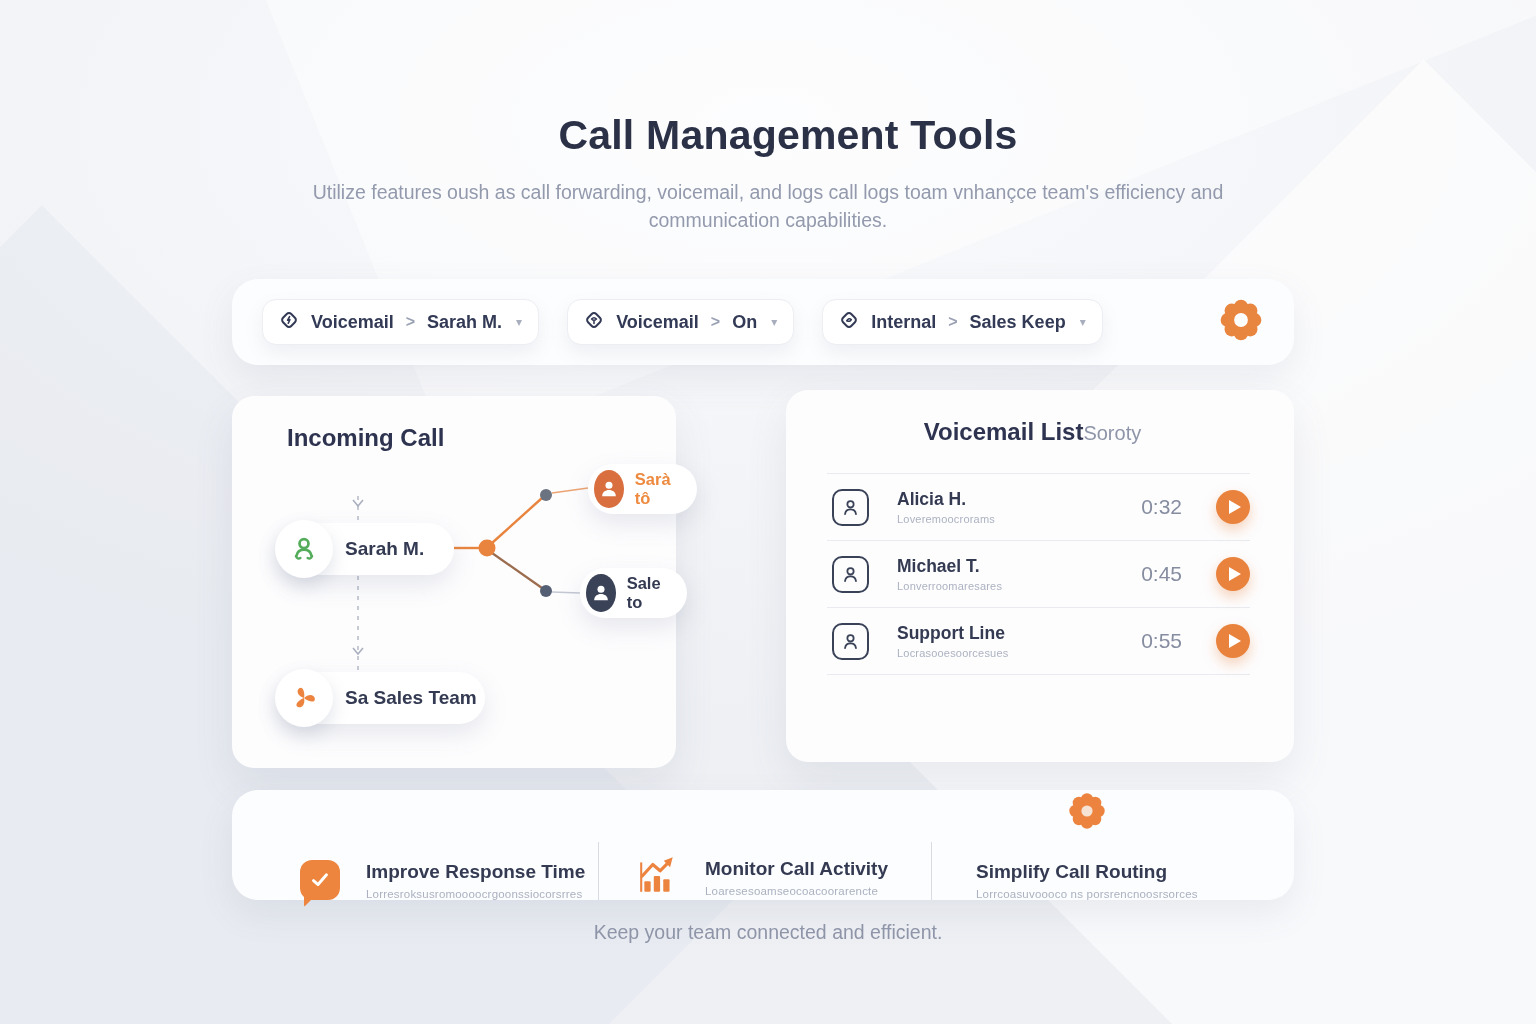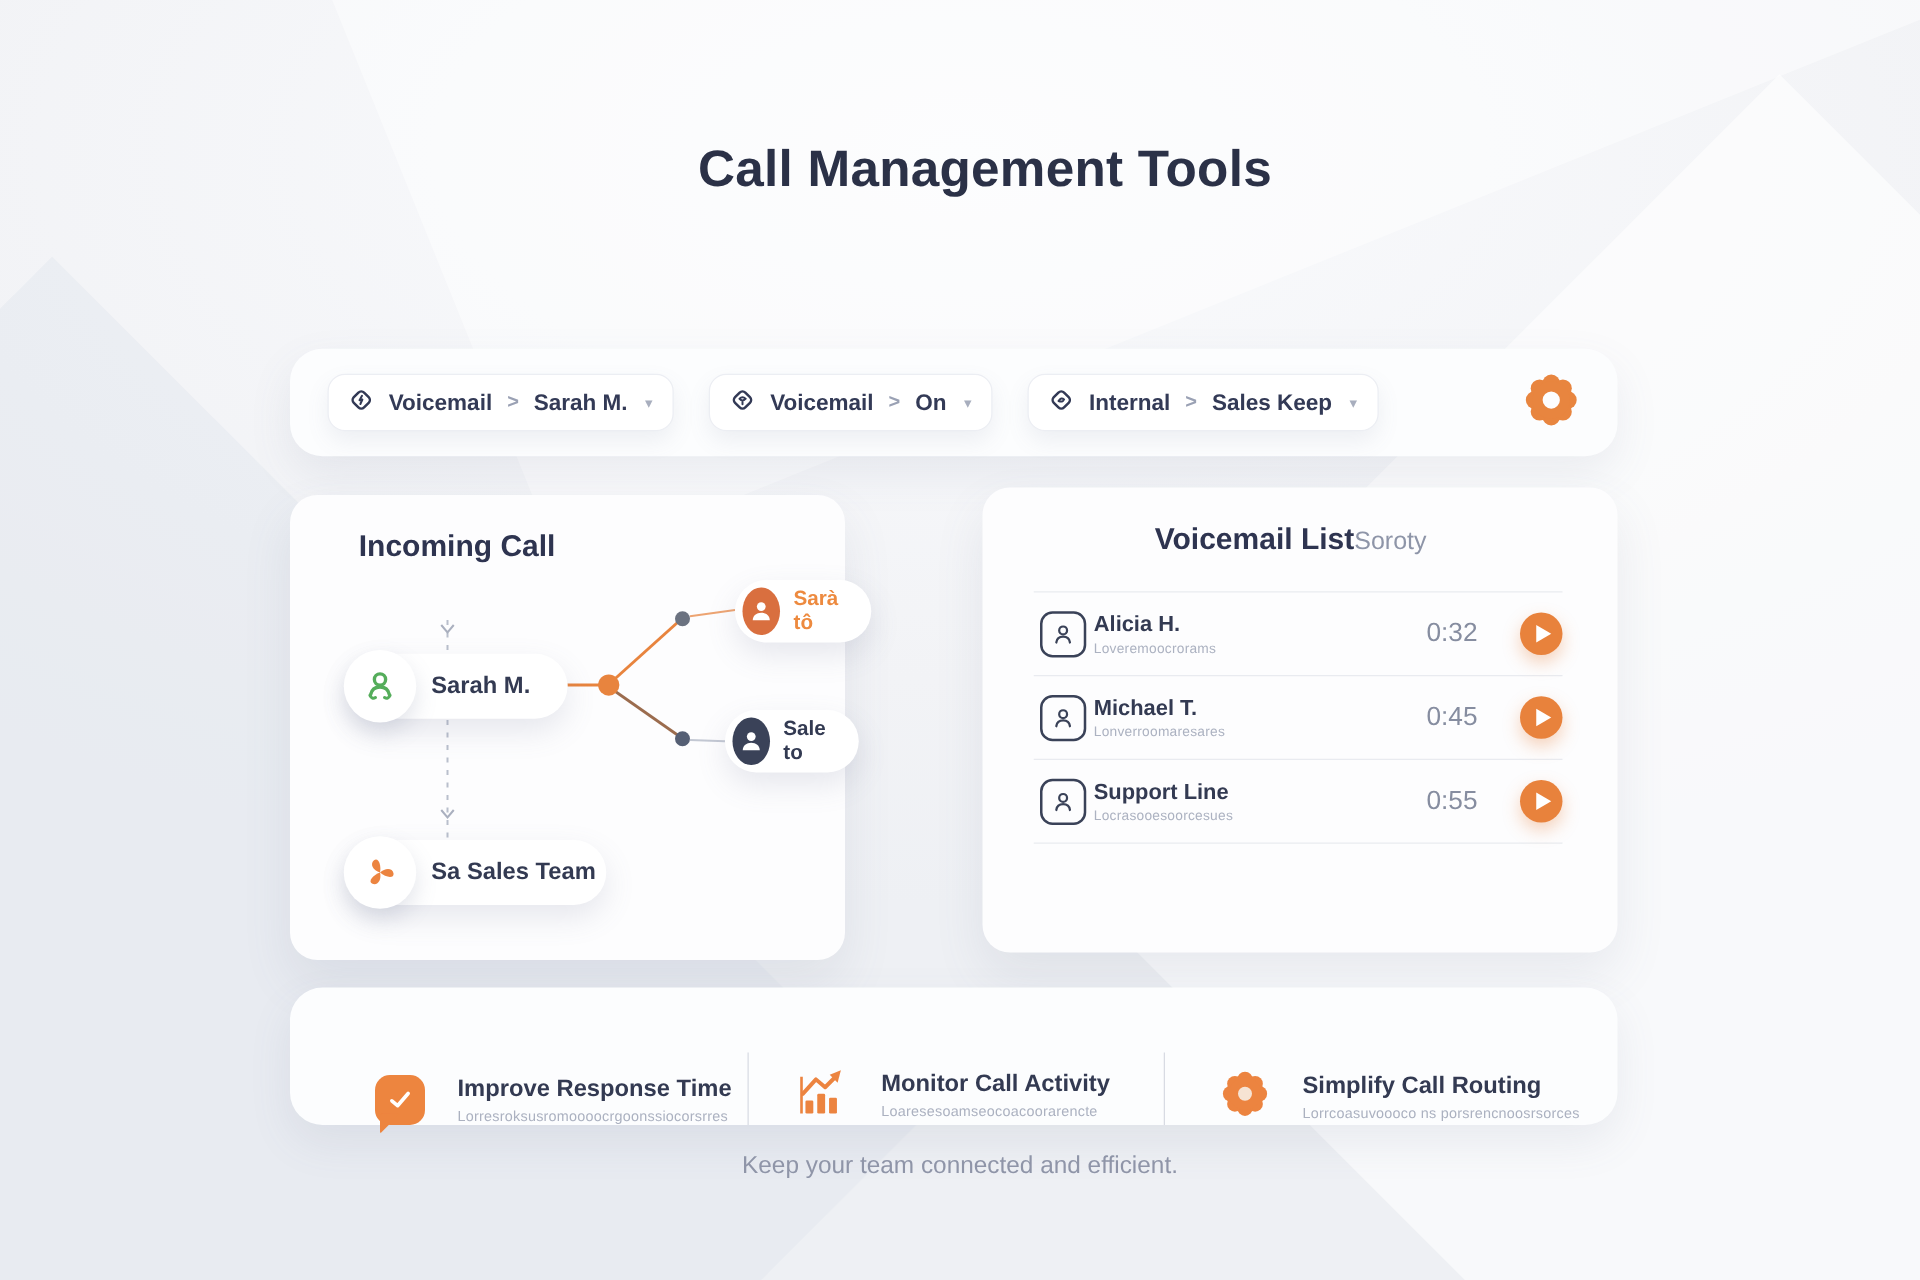--- a/index.html
+++ b/index.html
@@ -60,56 +60,57 @@
   .node.b-top .name    { font-size:16.5px; color:#ed8a3f; }
   .node.b-bottom .name { font-size:16.5px; color:#333a52; }
 
   
   .vm-head { position:absolute; left:41px; right:56px; top:28px; display:flex; align-items:baseline; justify-content:center; }
   .vm-sort { font-size:20px; color:#8e95a8; cursor:pointer; }
   .vm-list { position:absolute; left:41px; right:44px; top:83px; border-top:1px solid #e9ebf0; }
   .vm-row { display:flex; align-items:center; height:67px; border-bottom:1px solid #e9ebf0; cursor:pointer; }
   .vm-avatar { width:37px; height:37px; border:2px solid #3a4258; border-radius:10px;
     display:flex; align-items:center; justify-content:center; margin-left:5px; flex:0 0 auto; }
-  .vm-meta { margin-left:6px; flex:1 1 auto; min-width:0; }
+  .vm-meta { margin-left:28px; flex:1 1 auto; min-width:0; }
   .vm-name { font-size:17.5px; font-weight:700; color:#333a52; }
   .vm-sub  { font-size:11px; color:#acb2c1; margin-top:3px; letter-spacing:0.2px; }
   .vm-time { font-size:21px; color:#868da0; margin-right:34px; }
   .vm-play { width:34px; height:34px; border-radius:50%; background:#e8823c; flex:0 0 auto;
     display:flex; align-items:center; justify-content:center; cursor:pointer;
     box-shadow:0 6px 14px rgba(232,130,60,0.35); }
 
   
   .features { position:absolute; left:232px; top:790px; width:1062px; height:110px;
     background:#fcfdfe; border-radius:26px; box-shadow:0 14px 34px rgba(100,110,140,0.10);
     display:flex; align-items:flex-end; }
   .feature { display:flex; align-items:center; gap:26px; }
   .feature.f1 { width:366px; padding-left:68px; }
   .feature.f2 { width:332px; padding-left:38px; }
-  .feature.f3 { padding-left:44px; }
+  .feature.f3 { padding-left:44px;flex-direction:column; }
   .f-divider { width:1px; height:58px; background:#d8dbe3; }
   .f-title { font-size:19px; font-weight:700; color:#333a52; }
   .f-sub { font-size:11.5px; color:#abb1c0; margin-top:5px; letter-spacing:0.2px; }
   .bubble-icon { width:40px; height:40px; background:#ed853f; border-radius:12px; position:relative;
     display:flex; align-items:center; justify-content:center; flex:0 0 auto; }
   .bubble-icon::after { content:""; position:absolute; left:4px; bottom:-7px;
     border:8px solid transparent; border-top-color:#ed853f; border-left-color:#ed853f; border-radius:2px; }
 
   .footer { position:absolute; top:921px; left:0; width:100%; text-align:center;
     font-size:19.5px; color:#8f95a8; }
 </style>
 </head>
 <body>
 
 <div class="page">
   <div class="bg-shape s1"></div>
   <div class="bg-shape s2"></div>
   <div class="bg-shape s3"></div>
 
   <div class="title">Call Management Tools</div>
+  <div class="subtitle">Utilize features oush as call forwarding, voicemail, and logs call logs toam vnhançce team's efficiency and communication capabilities.</div>
 
   <div class="toolbar">
     <div class="pill">
       <span>
         <svg width="24" height="24" viewBox="0 0 24 24" fill="none">
           <rect x="6.2" y="6.2" width="11.6" height="11.6" rx="3.2" transform="rotate(45 12 12)" stroke="#333a56" stroke-width="2"></rect>
           <path d="M12.6 8.6 L10.6 12.2 L12.9 11.6 L11.3 15.2" stroke="#333a56" stroke-width="1.6" fill="none" stroke-linecap="round" stroke-linejoin="round"></path>
         </svg>
       </span>
       <span class="txt">Voicemail</span>

